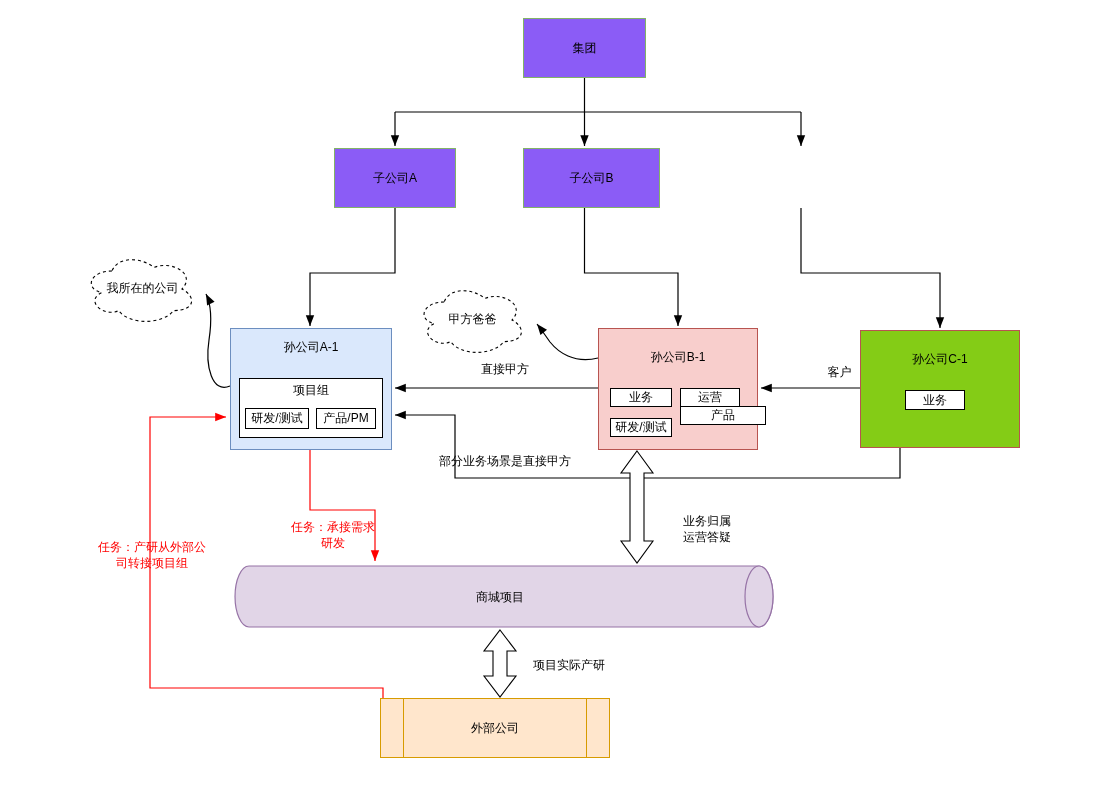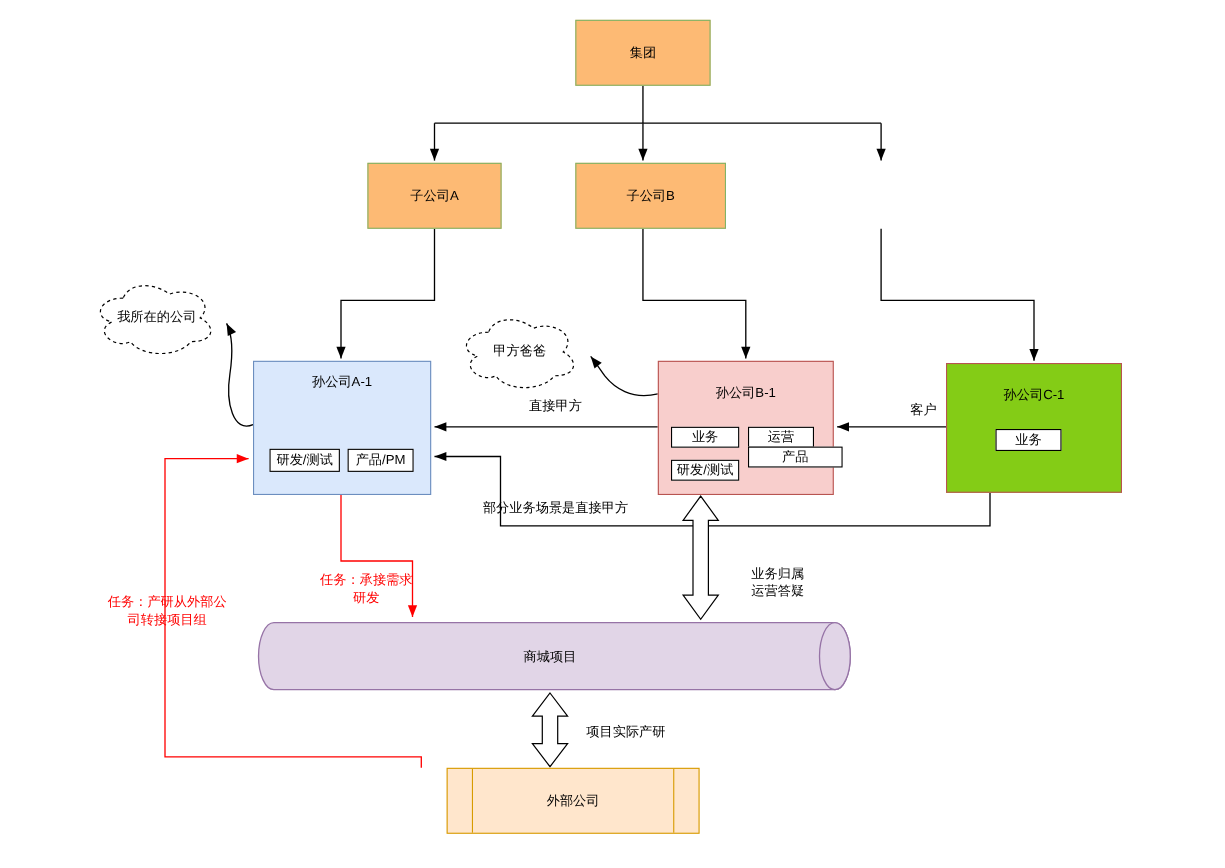--- a/index.html
+++ b/index.html
@@ -4,26 +4,26 @@
 <style>
   html,body{margin:0;padding:0;background:#fff;}
   .canvas{position:relative;width:1114px;height:789px;background:#fff;overflow:hidden;
           font-family:"Liberation Sans","DejaVu Sans",sans-serif;font-size:12px;color:#000;}
   .wires{position:absolute;left:0;top:0;pointer-events:none;}
   .wire{fill:none;stroke:#000;stroke-width:1.2;}
   .rwire{fill:none;stroke:#FF0000;stroke-width:1.2;}
   .cloud{fill:#ffffff;stroke:#000;stroke-width:1.1;stroke-dasharray:3 3;}
   .darrow{fill:#ffffff;stroke:#000;stroke-width:1.1;}
   .node{position:absolute;box-sizing:border-box;display:flex;align-items:center;justify-content:center;text-align:center;}
-  .green{background:#fdba74;border:1px solid #82B366;}
+  .green{background:#8b5cf6;border:1px solid #82B366;}
   .blue{background:#DAE8FC;border:1px solid #6C8EBF;}
   .pink{background:#F8CECC;border:1px solid #B85450;}
   .rose{background:#84cc16;border:1px solid #B85450;}
   .whitebox{background:#fff;border:1px solid #000;}
-  .orange{background:#FFE6CC;border:1px solid #D79B00;margin-left:26px;}
+  .orange{background:#FFE6CC;border:1px solid #D79B00;}
   .node-title{position:absolute;left:0;right:0;text-align:center;}
   .elabel{position:absolute;text-align:center;line-height:16px;background:transparent;}
   .rlabel{position:absolute;text-align:center;line-height:16px;color:#FF0000;}
   .proc-line{position:absolute;top:0;bottom:0;width:0;border-left:1px solid #D79B00;}
 </style>
 </head>
 <body>
 
 <div class="canvas">
 
@@ -69,20 +69,23 @@
     <polygon class="darrow" points="500,630 516,651 507,651 507,676 516,676 500,697 484,676 493,676 493,651 484,651"></polygon>
   </svg>
 
   <div class="node green" style="left:523px;top:18px;width:123px;height:60px">集团</div>
   <div class="node green" style="left:334px;top:148px;width:122px;height:60px">子公司A</div>
   <div class="node green" style="left:523px;top:148px;width:137px;height:60px">子公司B</div>
 
   <div class="node blue" style="left:230px;top:328px;width:162px;height:122px">
     <div class="node-title" style="top:10px">孙公司A-1</div>
   </div>
+  <div class="node whitebox" style="left:239px;top:378px;width:144px;height:60px">
+    <div class="node-title" style="top:3px">项目组</div>
+  </div>
   <div class="node whitebox" style="left:245px;top:408px;width:64px;height:21px">研发/测试</div>
   <div class="node whitebox" style="left:316px;top:408px;width:60px;height:21px">产品/PM</div>
 
   <div class="node pink" style="left:598px;top:328px;width:160px;height:122px">
     <div class="node-title" style="top:20px">孙公司B-1</div>
   </div>
   <div class="node whitebox" style="left:610px;top:388px;width:62px;height:19px">业务</div>
   <div class="node whitebox" style="left:680px;top:388px;width:60px;height:19px">运营</div>
   <div class="node whitebox" style="left:610px;top:418px;width:62px;height:19px">研发/测试</div>
   <div class="node whitebox" style="left:680px;top:406px;width:86px;height:19px">产品</div>

